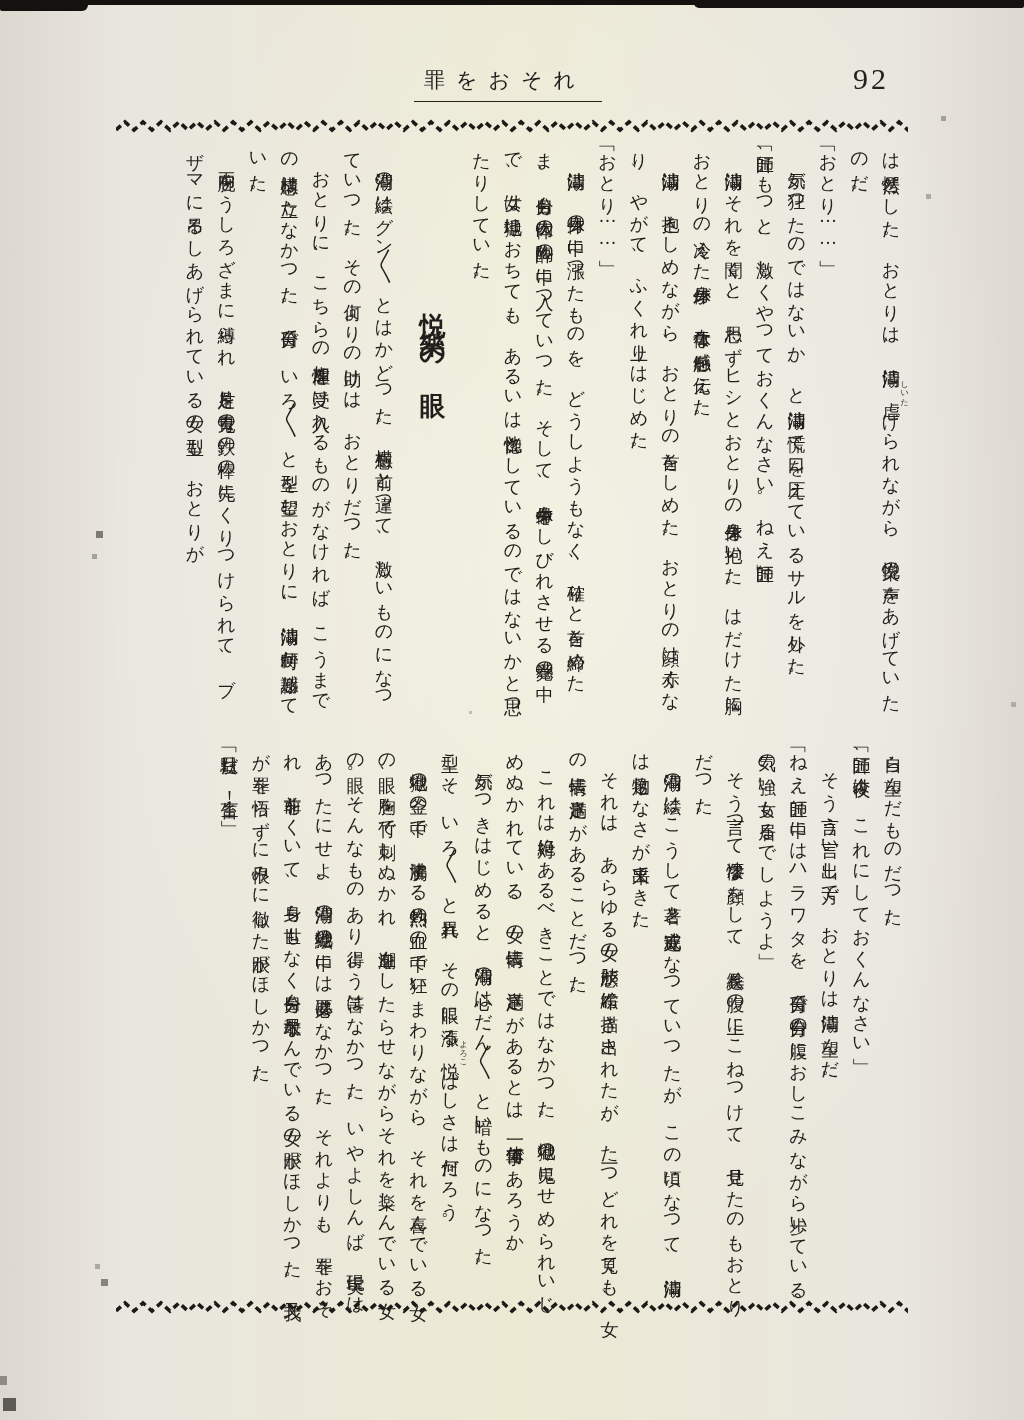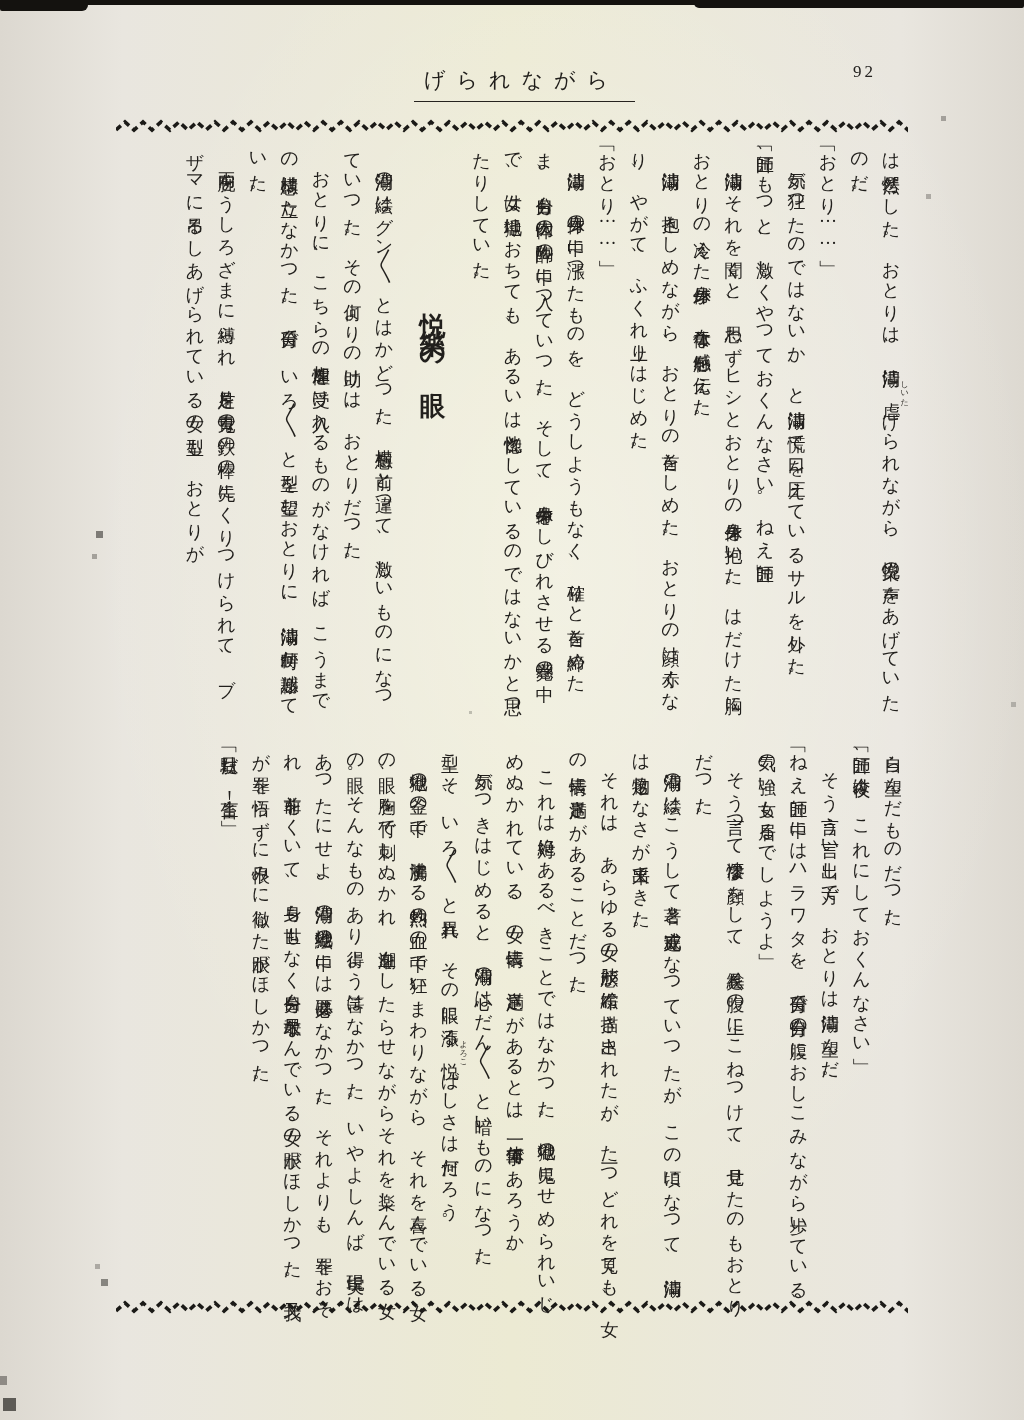--- a/index.html
+++ b/index.html
@@ -31,21 +31,21 @@
   }
   
   .header-title{
     position:absolute;left:414px;top:66px;
     font-size:21px;letter-spacing:11px;font-weight:500;
     padding:0 16px 7px 10px;border-bottom:1.5px solid #26231f;
     white-space:nowrap;
   }
   .page-number{
     position:absolute;left:853px;top:62px;
-    font-size:17px;letter-spacing:3px;color:#242220;
+    font-size:30px;letter-spacing:3px;color:#242220;
   }
   
   .zigzag{position:absolute;left:116px;width:792px;height:14px;}
   .zigzag svg{width:100%;height:100%;display:block;}
   .zigzag-top{top:119px;}
   .zigzag-bottom{top:1300px;}
   
   .vblock{
     position:absolute;left:116px;width:792px;
     writing-mode:vertical-rl;
@@ -64,21 +64,21 @@
     padding-inline-start:152px;
   }
   ruby rt{font-size:8px;letter-spacing:0;color:#33302b;}
 </style>
 </head>
 <body>
 
 <div class="scan-edge-top"></div>
 <div class="specks"></div>
 
-<div class="header-title">げられながら</div>
+<div class="header-title">罪をおそれ</div>
 <div class="page-number">92</div>
 
 <div class="zigzag zigzag-top">
   <svg viewBox="0 0 792 14" preserveAspectRatio="none" aria-hidden="true">
     <path fill="none" stroke="#1b1a17" stroke-width="3.6" stroke-dasharray="6.5 4.5" d="M0,11 L9,3 L18,11 L27,3 L36,11 L45,3 L54,11 L63,3 L72,11 L81,3 L90,11 L99,3 L108,11 L117,3 L126,11 L135,3 L144,11 L153,3 L162,11 L171,3 L180,11 L189,3 L198,11 L207,3 L216,11 L225,3 L234,11 L243,3 L252,11 L261,3 L270,11 L279,3 L288,11 L297,3 L306,11 L315,3 L324,11 L333,3 L342,11 L351,3 L360,11 L369,3 L378,11 L387,3 L396,11 L405,3 L414,11 L423,3 L432,11 L441,3 L450,11 L459,3 L468,11 L477,3 L486,11 L495,3 L504,11 L513,3 L522,11 L531,3 L540,11 L549,3 L558,11 L567,3 L576,11 L585,3 L594,11 L603,3 L612,11 L621,3 L630,11 L639,3 L648,11 L657,3 L666,11 L675,3 L684,11 L693,3 L702,11 L711,3 L720,11 L729,3 L738,11 L747,3 L756,11 L765,3 L774,11 L783,3 L792,11 L801,3 L810,11"></path>
   </svg>
 </div>
 <div class="zigzag zigzag-bottom">
   <svg viewBox="0 0 792 14" preserveAspectRatio="none" aria-hidden="true">
     <path fill="none" stroke="#1b1a17" stroke-width="3.6" stroke-dasharray="6.5 4.5" d="M0,11 L9,3 L18,11 L27,3 L36,11 L45,3 L54,11 L63,3 L72,11 L81,3 L90,11 L99,3 L108,11 L117,3 L126,11 L135,3 L144,11 L153,3 L162,11 L171,3 L180,11 L189,3 L198,11 L207,3 L216,11 L225,3 L234,11 L243,3 L252,11 L261,3 L270,11 L279,3 L288,11 L297,3 L306,11 L315,3 L324,11 L333,3 L342,11 L351,3 L360,11 L369,3 L378,11 L387,3 L396,11 L405,3 L414,11 L423,3 L432,11 L441,3 L450,11 L459,3 L468,11 L477,3 L486,11 L495,3 L504,11 L513,3 L522,11 L531,3 L540,11 L549,3 L558,11 L567,3 L576,11 L585,3 L594,11 L603,3 L612,11 L621,3 L630,11 L639,3 L648,11 L657,3 L666,11 L675,3 L684,11 L693,3 L702,11 L711,3 L720,11 L729,3 L738,11 L747,3 L756,11 L765,3 L774,11 L783,3 L792,11 L801,3 L810,11"></path>

